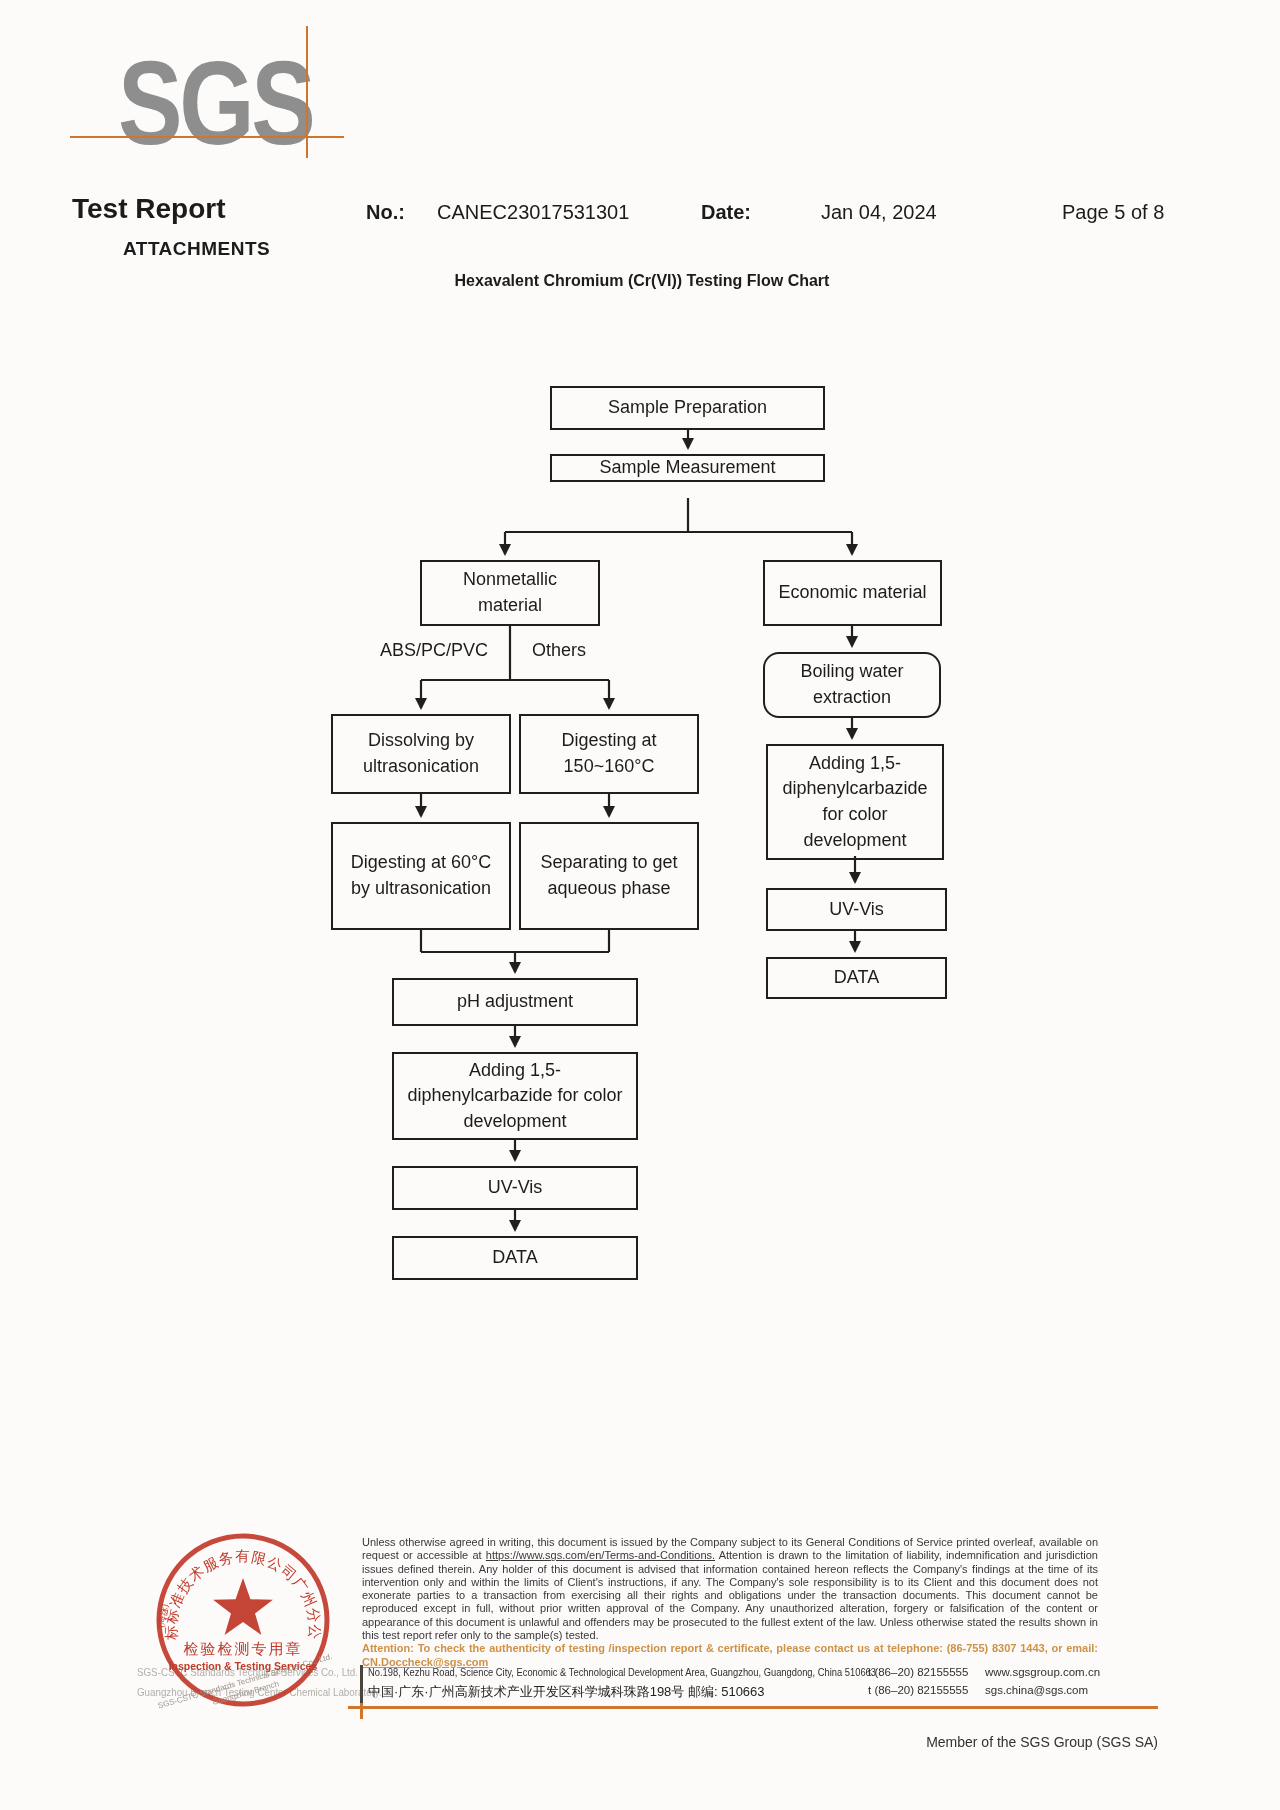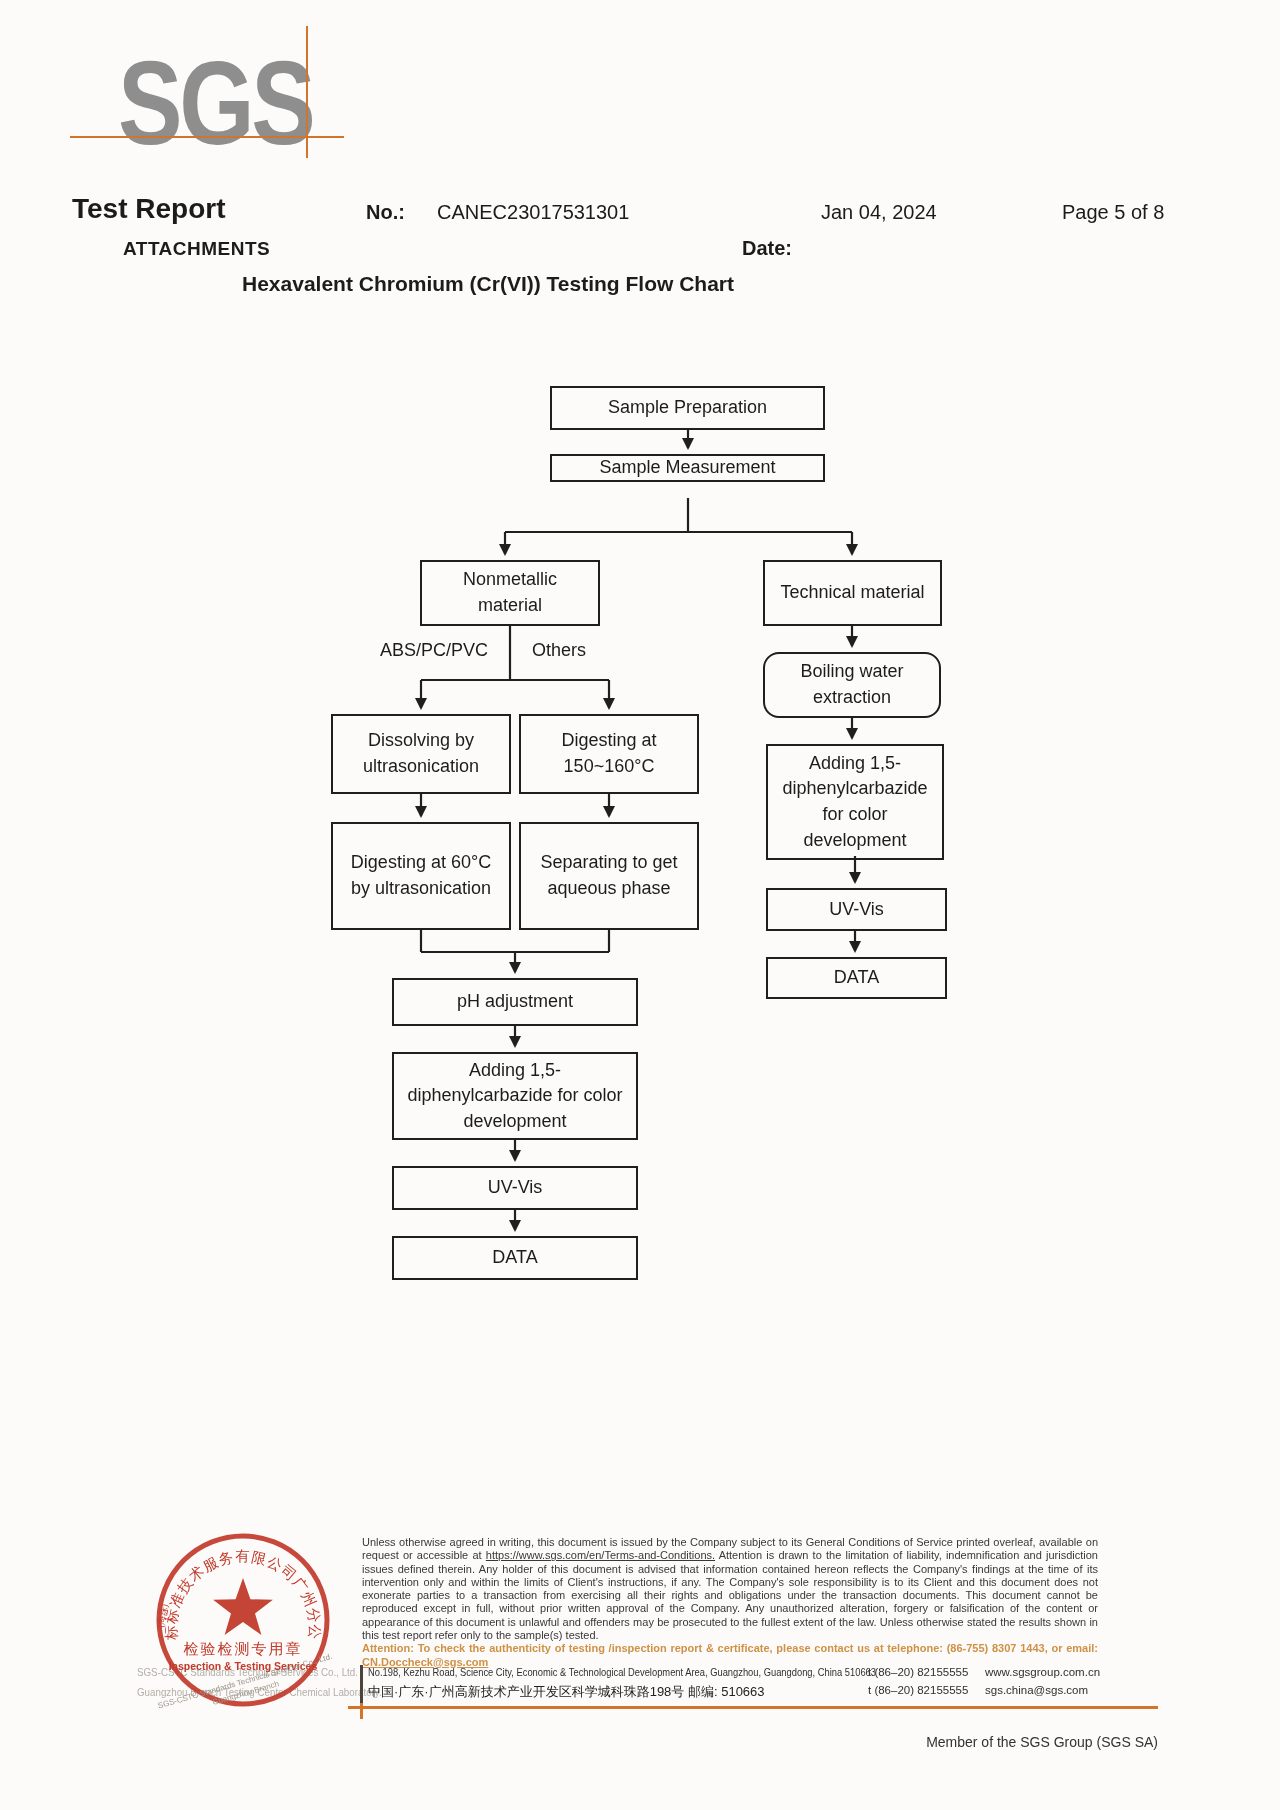--- a/index.html
+++ b/index.html
@@ -8,22 +8,22 @@
   .abs{position:absolute;}
   
   .logo-text{position:absolute;left:118px;top:44px;font-size:118px;font-weight:bold;color:#8e8e8e;
              letter-spacing:-4px;line-height:1;transform:scaleX(0.82);transform-origin:left top;}
   .orange-h{position:absolute;background:#d0752b;height:2px;}
   .orange-v{position:absolute;background:#d0752b;width:2px;}
   .report-title{position:absolute;left:72px;top:193px;font-size:28px;font-weight:bold;color:#1b1b1b;}
   .hdr-lbl{position:absolute;top:201px;font-size:20px;font-weight:bold;color:#1b1b1b;}
   .hdr-val{position:absolute;top:201px;font-size:20px;color:#1b1b1b;}
   .attachments{position:absolute;left:123px;top:238px;font-size:19px;font-weight:bold;letter-spacing:0.5px;}
-  .chart-title{position:absolute;left:242px;top:272px;width:800px;
-               font-size:21px;font-weight:bold;}
+  .chart-title{position:absolute;left:242px;top:272px;width:800px;text-align:center;
+               font-size:16px;font-weight:bold;}
   
   .fc-box{position:absolute;border:2px solid #1f1f1f;display:flex;align-items:center;justify-content:center;
           text-align:center;font-size:18px;line-height:1.42;padding:10px 7px;box-sizing:border-box;}
   .fc-label{position:absolute;font-size:18px;color:#1c1c1c;}
   #connectors{position:absolute;left:0;top:0;pointer-events:none;}
   
   .gray-co{position:absolute;left:137px;top:1662px;font-size:11.5px;line-height:20px;color:#b3aea8;
            white-space:nowrap;transform:scaleX(0.85);transform-origin:left top;}
   .legal{position:absolute;left:362px;top:1536px;width:736px;font-size:11px;line-height:13.3px;
          color:#38383a;text-align:justify;}
@@ -42,21 +42,21 @@
 
 <div class="page">
 
   <div class="logo-text">SGS</div>
   <div class="orange-v" style="left:306px;top:26px;height:132px;"></div>
   <div class="orange-h" style="left:70px;top:136px;width:274px;"></div>
 
   <div class="report-title">Test Report</div>
   <div class="hdr-lbl" style="left:366px;">No.:</div>
   <div class="hdr-val" style="left:437px;">CANEC23017531301</div>
-  <div class="hdr-lbl" style="left:742px;margin-top:36px;">Date:</div>
+  <div class="hdr-lbl" style="left:701px;">Date:</div>
   <div class="hdr-val" style="left:821px;">Jan 04, 2024</div>
   <div class="hdr-val" style="left:1062px;">Page 5 of 8</div>
   <div class="attachments">ATTACHMENTS</div>
   <div class="chart-title">Hexavalent Chromium (Cr(VI)) Testing Flow Chart</div>
 
   <svg id="connectors" width="1280" height="1320" viewBox="0 0 1280 1320">
     <defs>
       <marker id="ah" viewBox="0 0 12 12" refX="10" refY="6" markerWidth="12" markerHeight="12" orient="auto" markerUnits="userSpaceOnUse">
         <path d="M0 0 L12 6 L0 12 Z" fill="#1f1f1f"></path>
       </marker>
@@ -90,21 +90,21 @@
       <line x1="852" y1="626" x2="852" y2="646" marker-end="url(#ah)"></line>
       <line x1="852" y1="718" x2="852" y2="738" marker-end="url(#ah)"></line>
       <line x1="855" y1="856" x2="855" y2="882" marker-end="url(#ah)"></line>
       <line x1="855" y1="931" x2="855" y2="951" marker-end="url(#ah)"></line>
     </g>
   </svg>
 
   <div class="fc-box" style="left:550px;top:386px;width:275px;height:44px;">Sample Preparation</div>
   <div class="fc-box" style="left:550px;top:454px;width:275px;height:28px;">Sample Measurement</div>
   <div class="fc-box" style="left:420px;top:560px;width:180px;height:66px;">Nonmetallic material</div>
-  <div class="fc-box" style="left:763px;top:560px;width:179px;height:66px;">Technical material</div>
+  <div class="fc-box" style="left:763px;top:560px;width:179px;height:66px;">Economic material</div>
 
   <div class="fc-label" style="left:352px;top:640px;width:136px;text-align:right;">ABS/PC/PVC</div>
   <div class="fc-label" style="left:532px;top:640px;">Others</div>
 
   <div class="fc-box" style="left:331px;top:714px;width:180px;height:80px;">Dissolving by ultrasonication</div>
   <div class="fc-box" style="left:519px;top:714px;width:180px;height:80px;">Digesting at 150~160°C</div>
   <div class="fc-box" style="left:331px;top:822px;width:180px;height:108px;">Digesting at 60°C by ultrasonication</div>
   <div class="fc-box" style="left:519px;top:822px;width:180px;height:108px;">Separating to get aqueous phase</div>
   <div class="fc-box" style="left:392px;top:978px;width:246px;height:48px;">pH adjustment</div>
   <div class="fc-box" style="left:392px;top:1052px;width:246px;height:88px;">Adding 1,5-diphenylcarbazide for color development</div>

